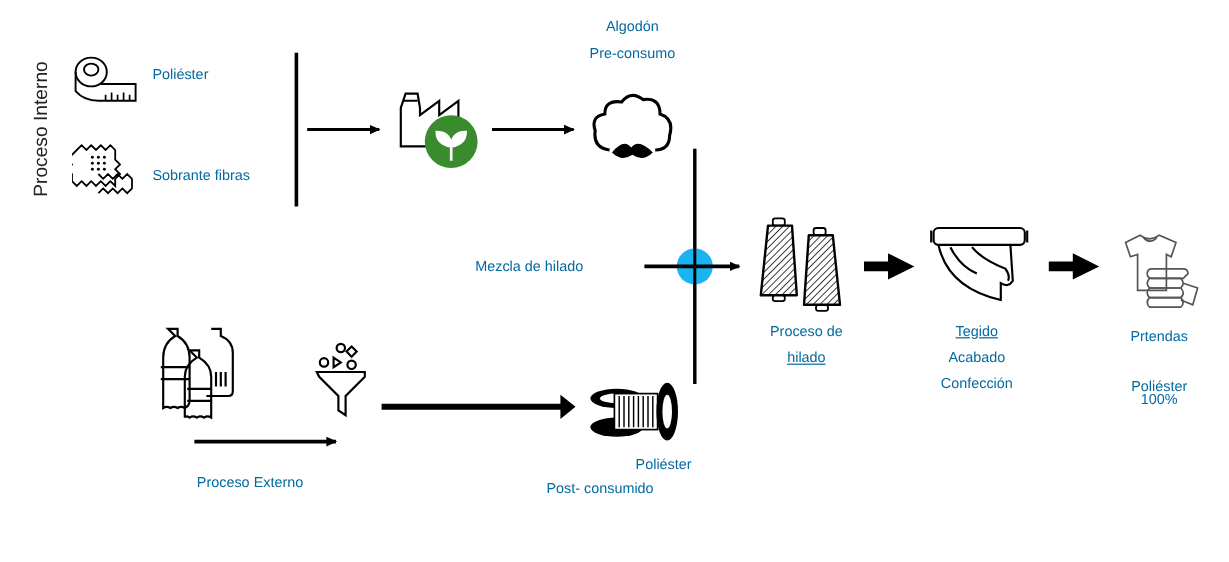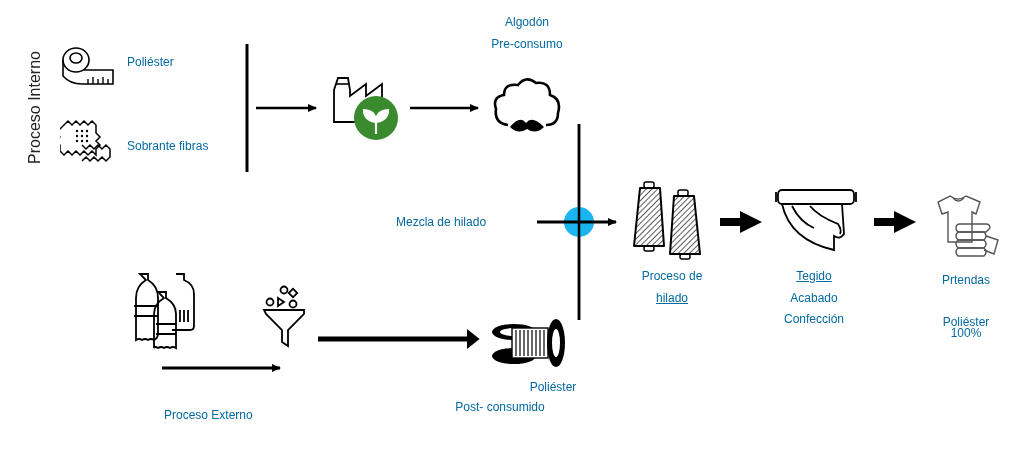--- a/index.html
+++ b/index.html
@@ -103,21 +103,21 @@
   <g fill="none" stroke="#000" stroke-width="1.8">
     <circle cx="8" cy="18" r="3.5"></circle>
     <circle cx="22" cy="6" r="3.5"></circle>
     <path d="M16,14 l6,4 -6,4 Z"></path>
     <rect x="28" y="6" width="6" height="6" transform="rotate(45 31 9)"></rect>
     <circle cx="31" cy="20" r="3.5"></circle>
     <path d="M2,26 h40 v4 L26,46 v16 l-6,-4 v-12 L4,30 Z"></path>
   </g>
 </svg>
 
-<div class="lbl" style="left:164px; top:406px;">Proceso Externo</div>
+<div class="lbl" style="left:164px; top:393px;">Proceso Externo</div>
 
 <svg class="icon" style="left:490px; top:316px;" width="80" height="54" viewBox="0 0 80 54">
   <ellipse cx="24" cy="16" rx="22" ry="8" fill="#000"></ellipse>
   <ellipse cx="24" cy="16" rx="14" ry="4" fill="#fff"></ellipse>
   <ellipse cx="24" cy="40" rx="22" ry="8" fill="#000"></ellipse>
   <rect x="22" y="12" width="36" height="30" fill="#fff" stroke="#000" stroke-width="1.4"></rect>
   <g stroke="#000" stroke-width="1.2">
     <line x1="26" y1="14" x2="26" y2="40"></line>
       <line x1="30" y1="14" x2="30" y2="40"></line>
       <line x1="34" y1="14" x2="34" y2="40"></line>

